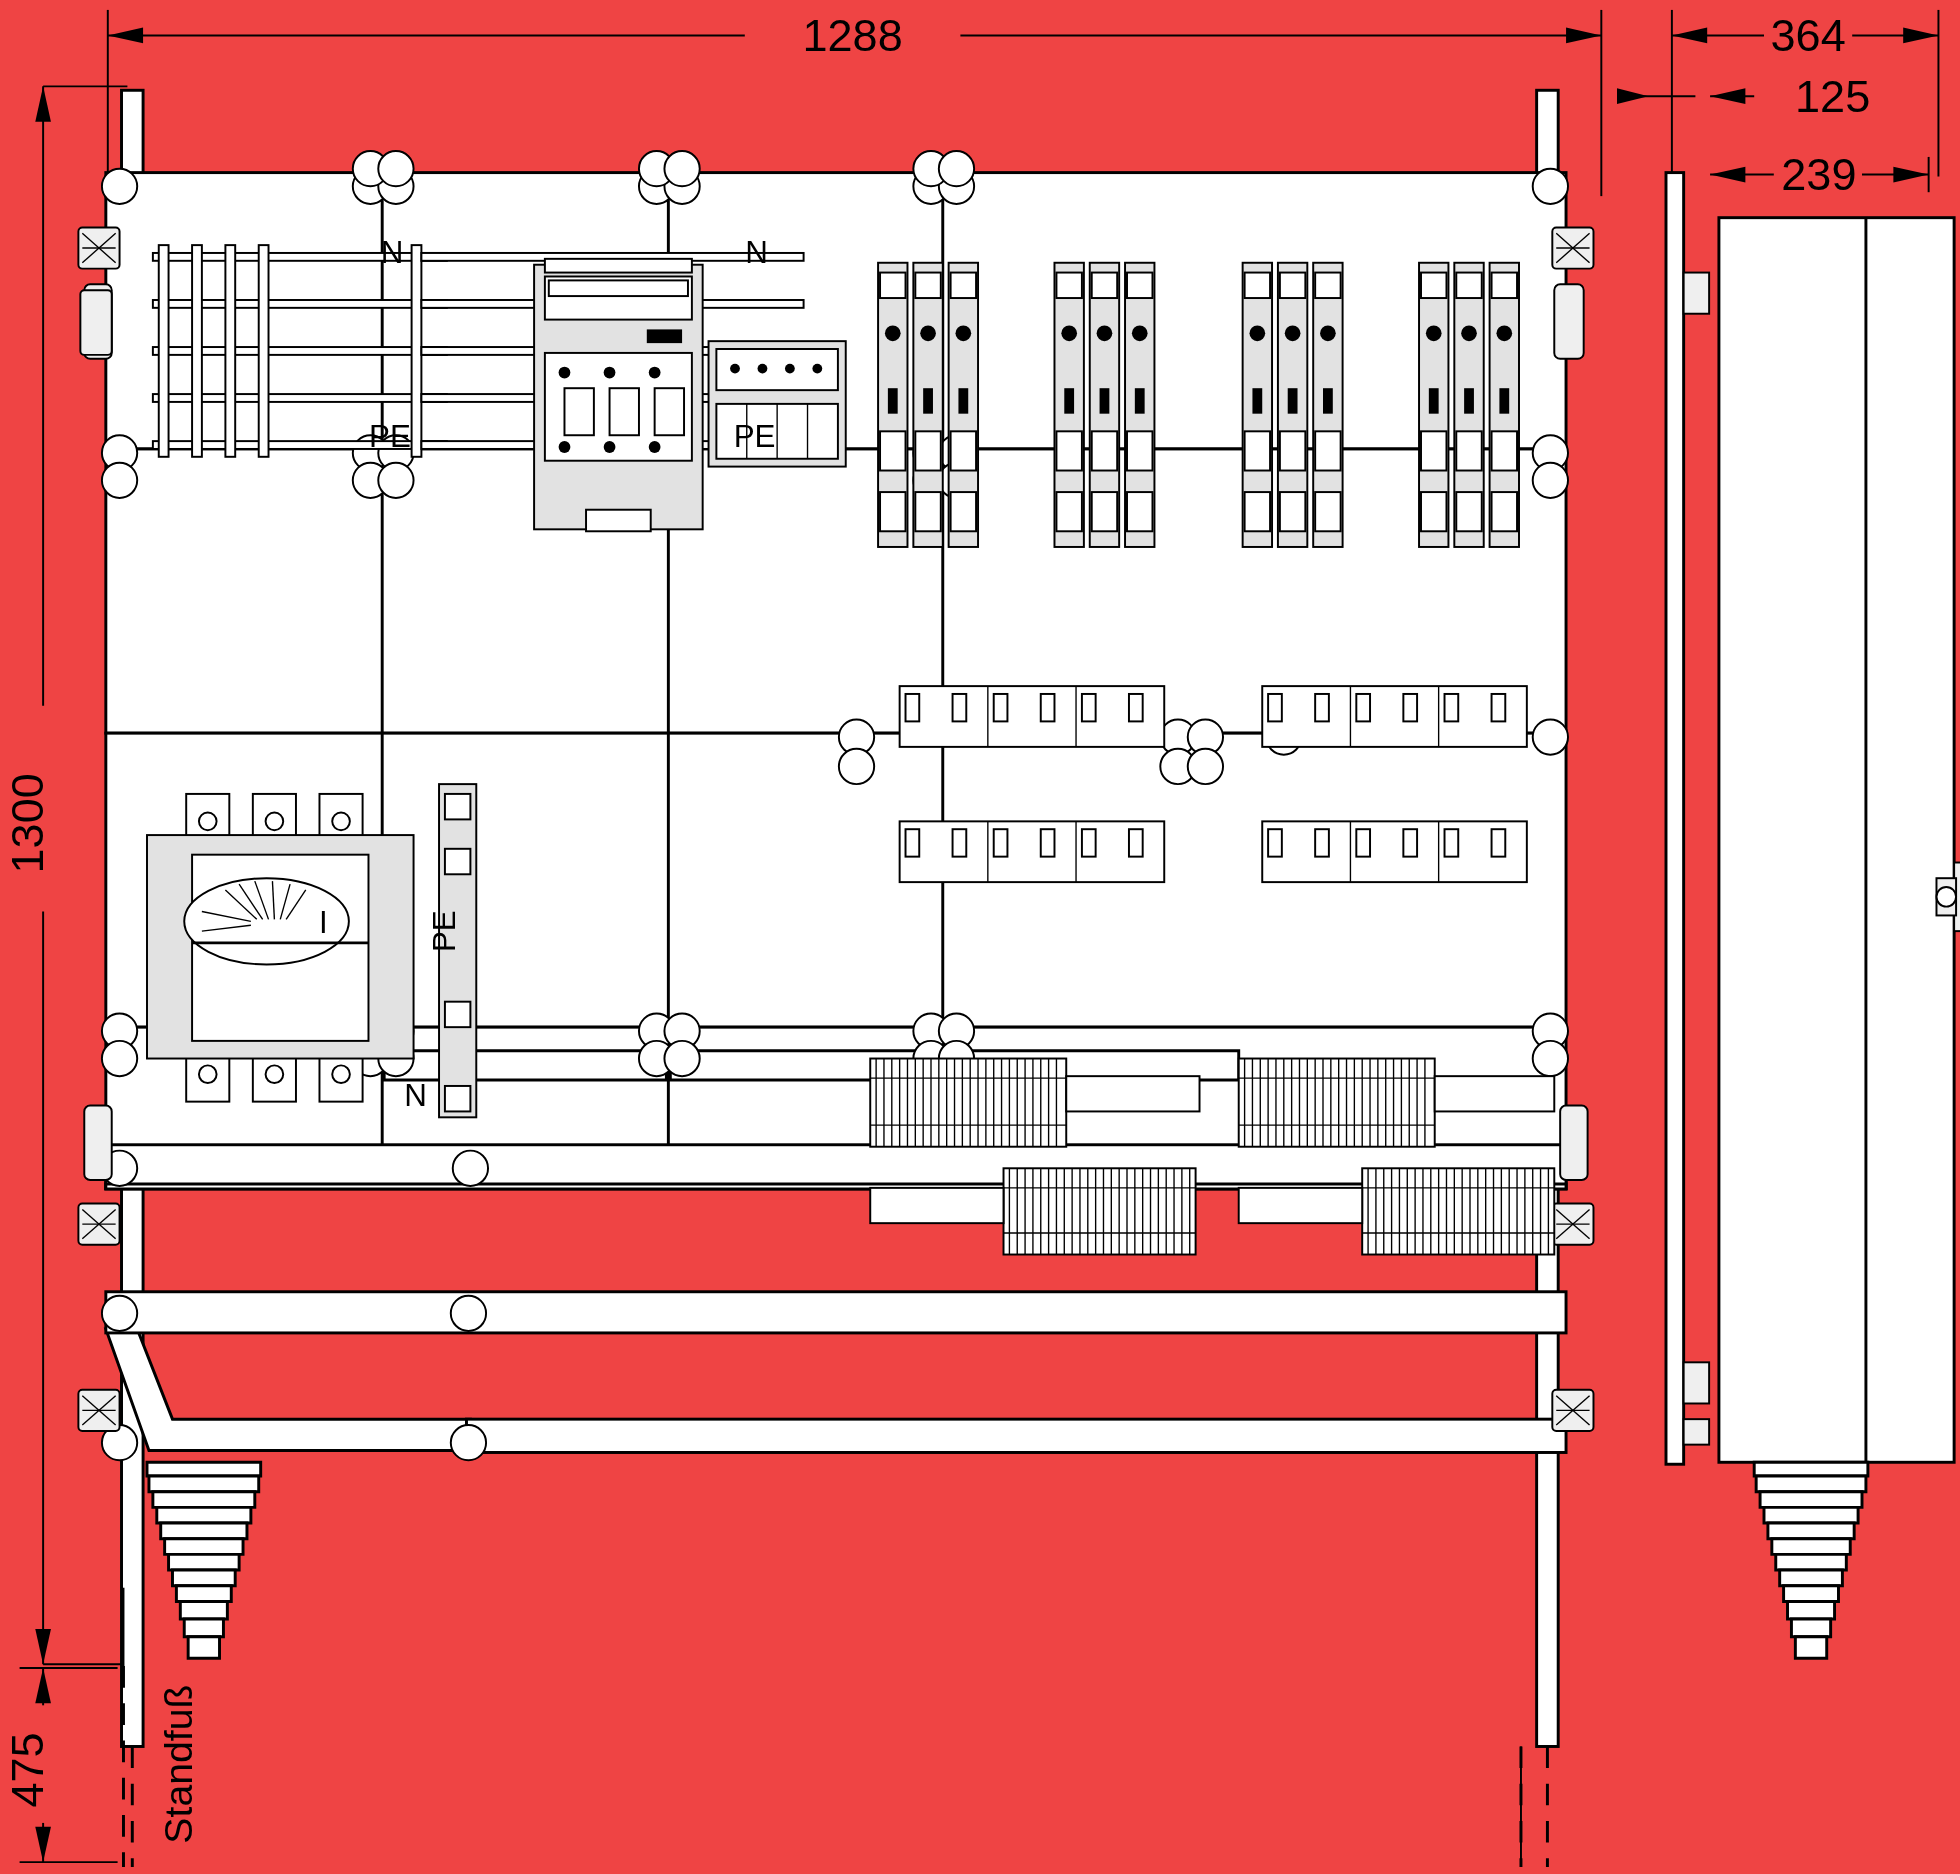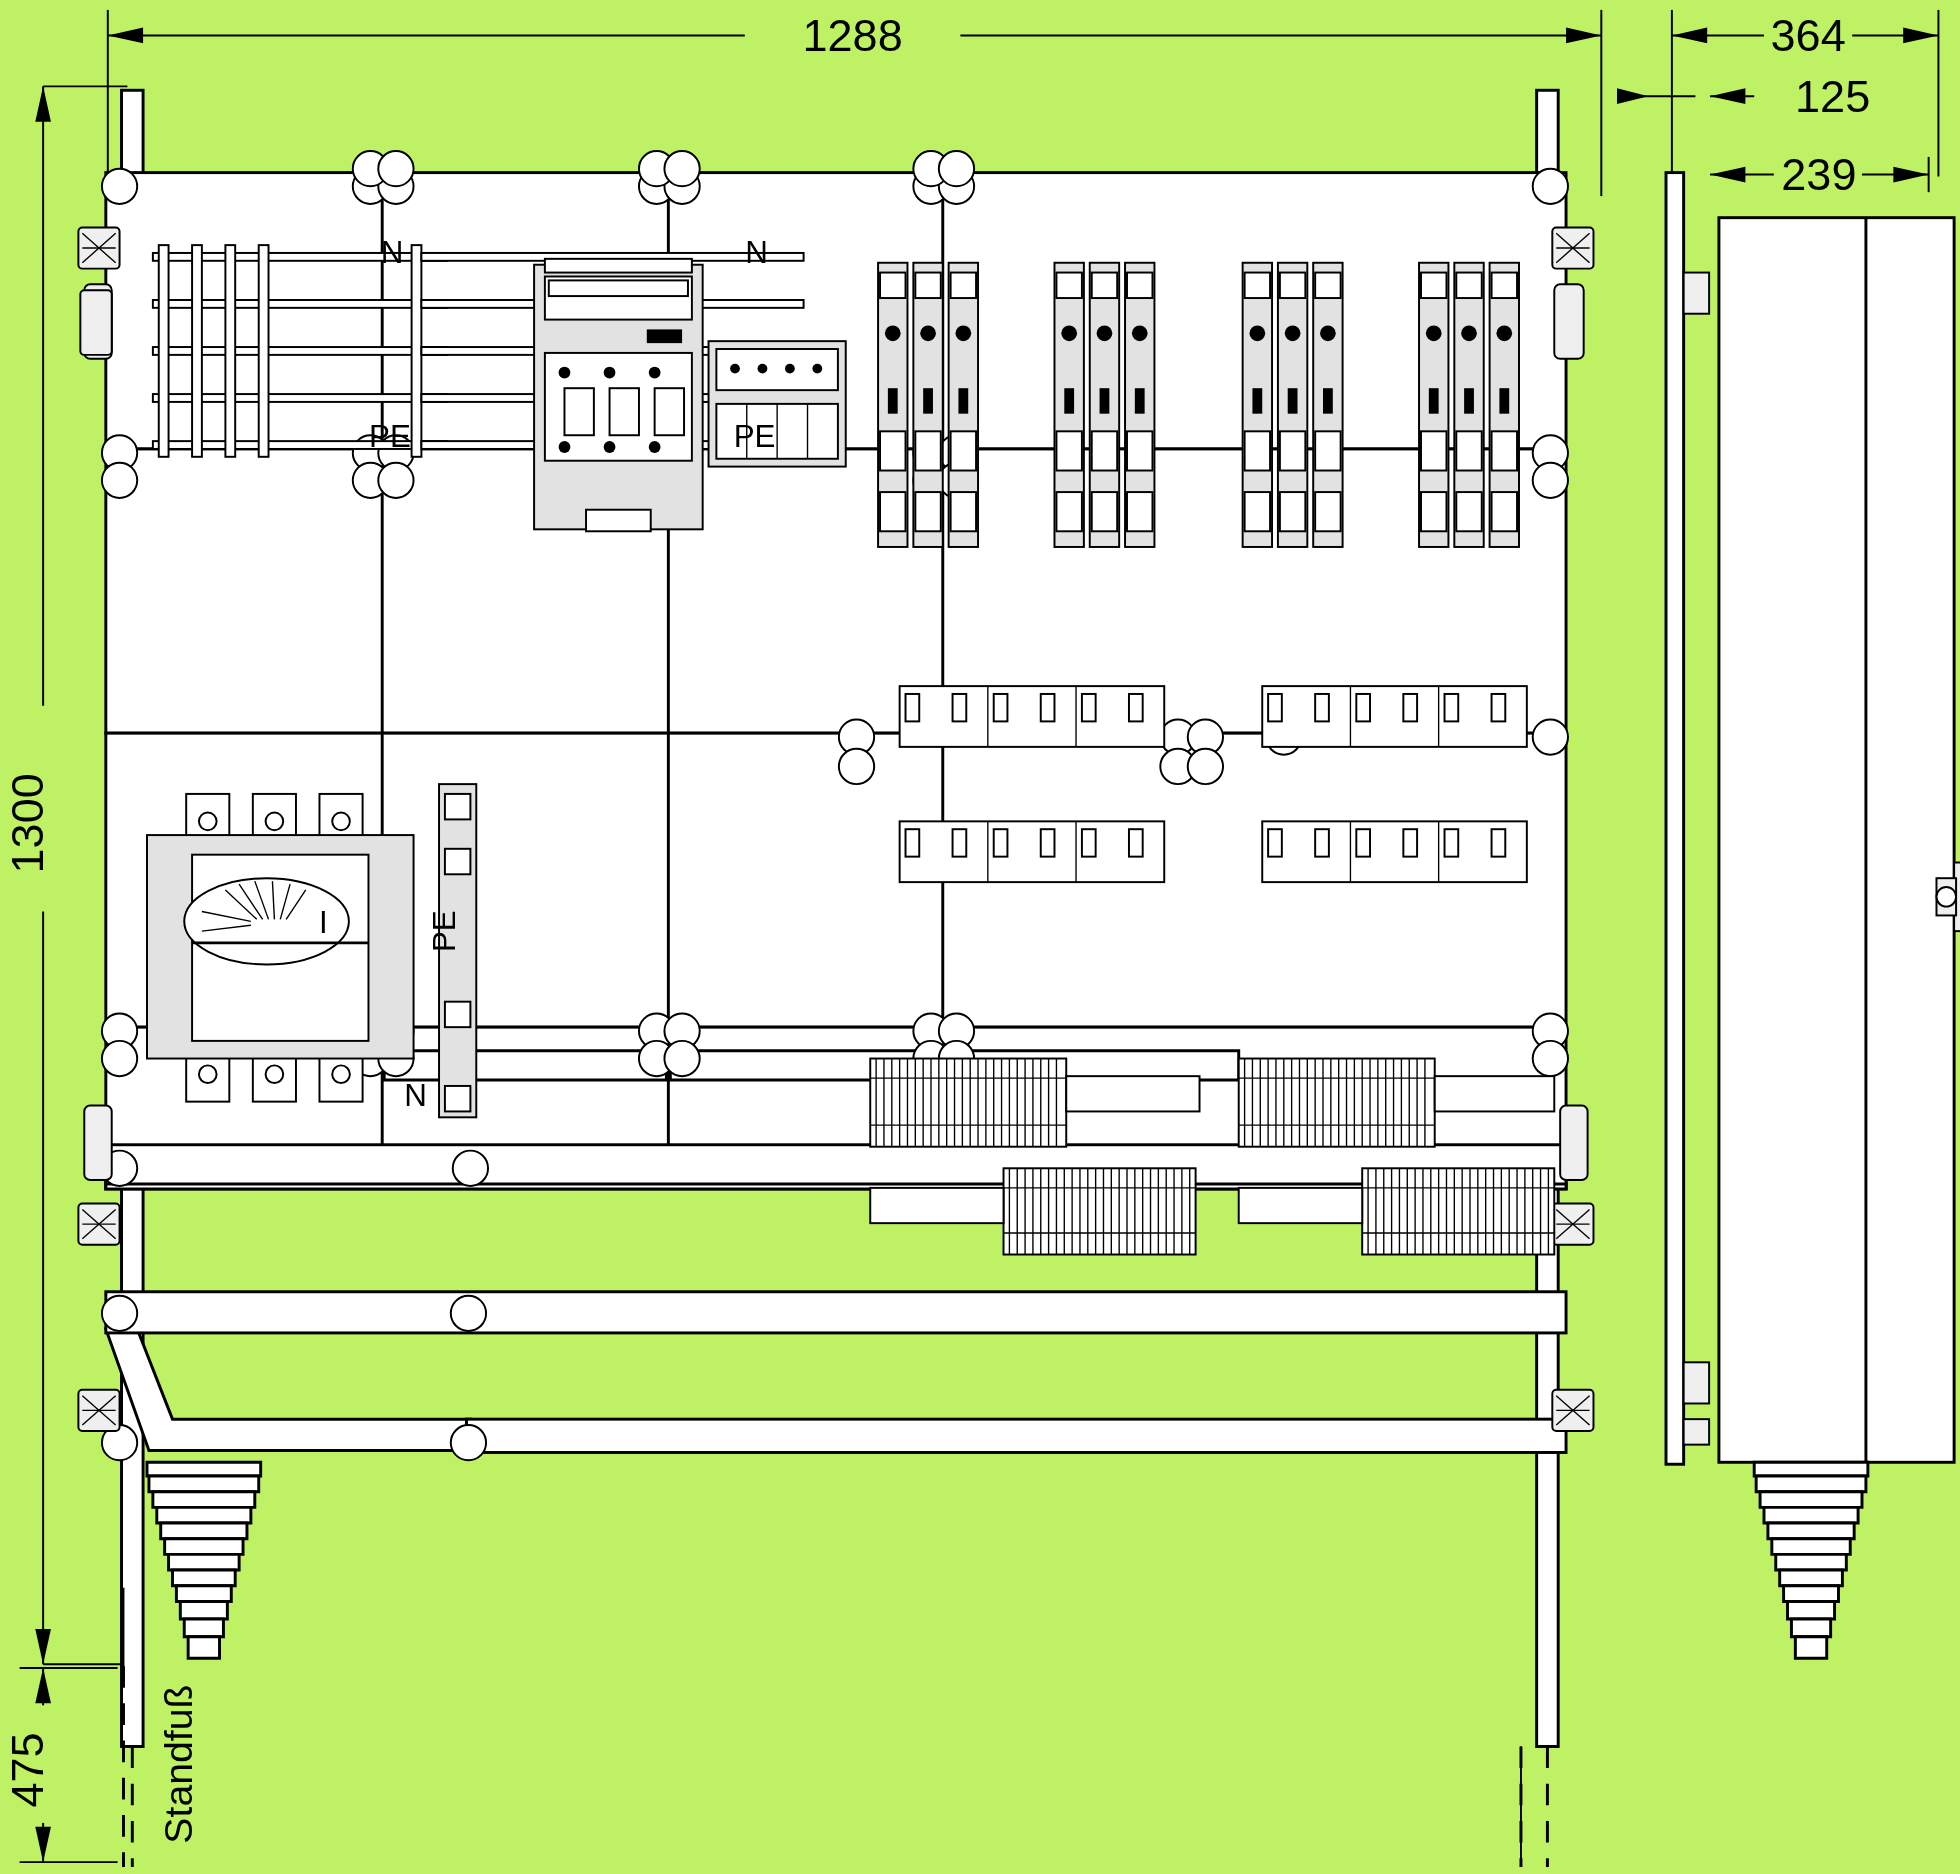--- a/index.html
+++ b/index.html
@@ -9,21 +9,21 @@
   }
   body {
     font-family: "Liberation Sans", sans-serif;
     color: #000000;
   }
   #stage {
     position: relative;
     width: 1960px;
     height: 1874px;
     overflow: hidden;
-    background: #bef264;
+    background: #ef4444;
   }
   svg.drawing {
     position: absolute;
     left: 0;
     top: 0;
     width: 1960px;
     height: 1874px;
   }
   .dimtext {
     font-family: "Liberation Sans", sans-serif;

